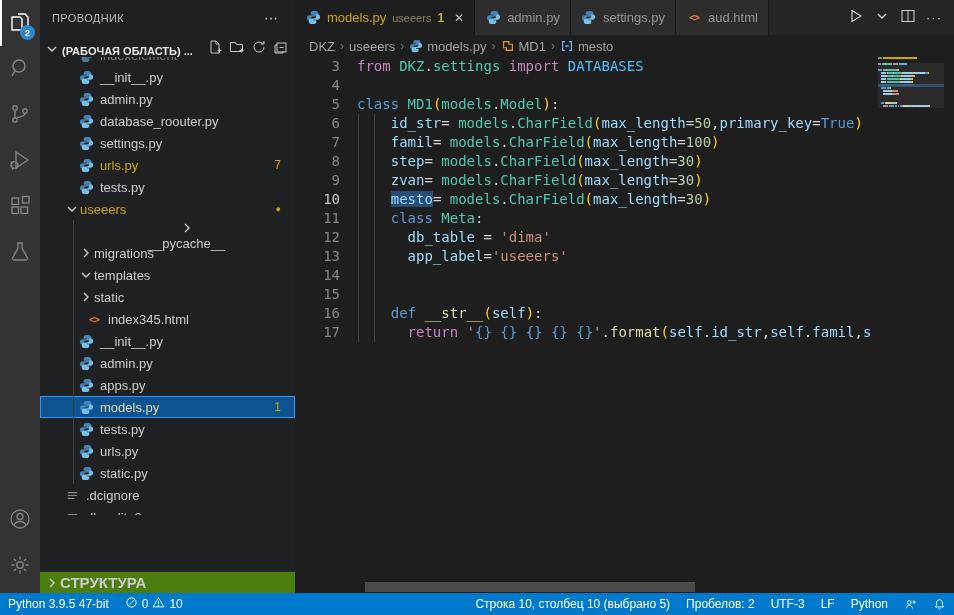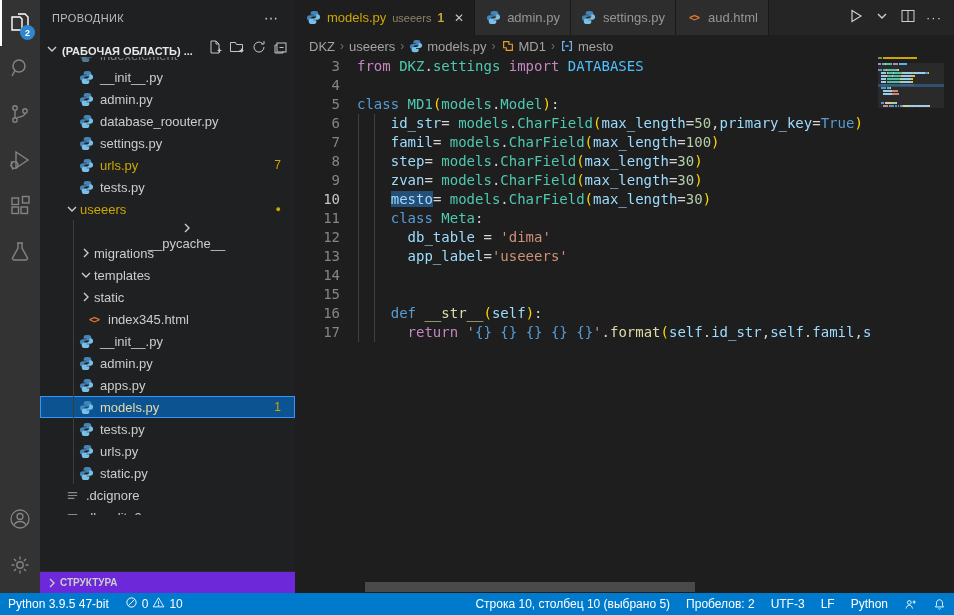--- a/index.html
+++ b/index.html
@@ -36,21 +36,21 @@
   .twisty { width:16px; height:16px; display:inline-flex; align-items:center; justify-content:center; flex:none; }
   .twisty svg { width:16px; height:16px; }
   .twisty.open svg { transform:rotate(90deg); }
   .ficon { width:16px; height:16px; margin-right:6px; display:inline-flex; align-items:center; justify-content:center; flex:none; }
   .ficon svg { width:15px; height:15px; }
   .html-glyph { color:#e37933; font-weight:bold; font-size:10px; letter-spacing:-1px; font-family:"DejaVu Sans Mono", monospace; }
   .tr-badge { margin-left:auto; padding-right:14px; color:#cca700; font-size:12px; }
   .tr-badge.dot { font-size:9px; }
   .indent-guide-tree { position:absolute; width:1px; background:#3c3c3c; left:33px; }
   .outline-row { position:absolute; bottom:0; left:0; right:0; height:22px; display:flex; align-items:center;
-    font-weight:bold; font-size:10px; color:#cccccc; border-top:1px solid #2b2b2c; padding-left:4px; background:#6d28d9; }
+    font-weight:bold; font-size:15px; color:#cccccc; border-top:1px solid #2b2b2c; padding-left:4px; background:#4d7c0f; }
   
   .editorpane { position:absolute; left:295px; right:0; top:0; bottom:22px; background:#1e1e1e; }
   .tabbar { height:35px; background:#252526; display:flex; align-items:stretch; }
   .tabs { display:flex; }
   .tab { display:flex; align-items:center; padding:0 10px; background:#2d2d2d; border-right:1px solid #191919; color:#969696; font-size:13px; gap:6px; }
   .tab.active { background:#1e1e1e; }
   .tab .ficon { margin-right:0; }
   .tab-label.warn { color:#cca700; }
   .tab-desc { font-size:11px; color:#8d8465; }
   .tab-badge { color:#c8a633; font-weight:bold; font-size:12px; }

